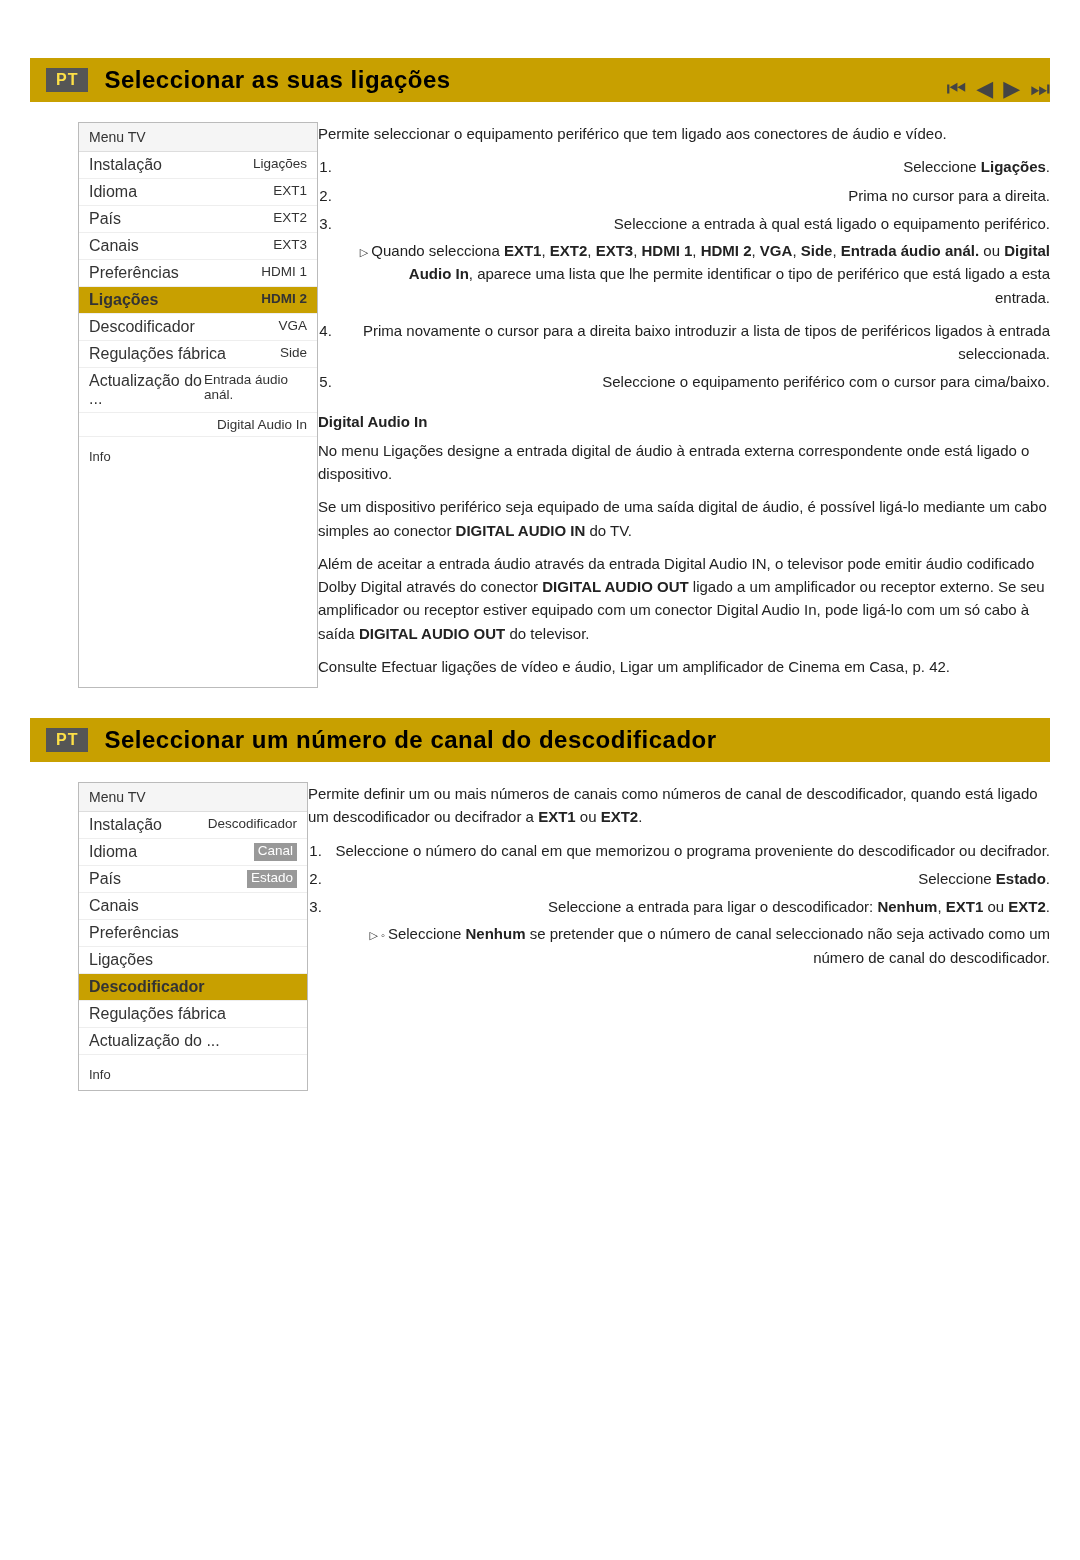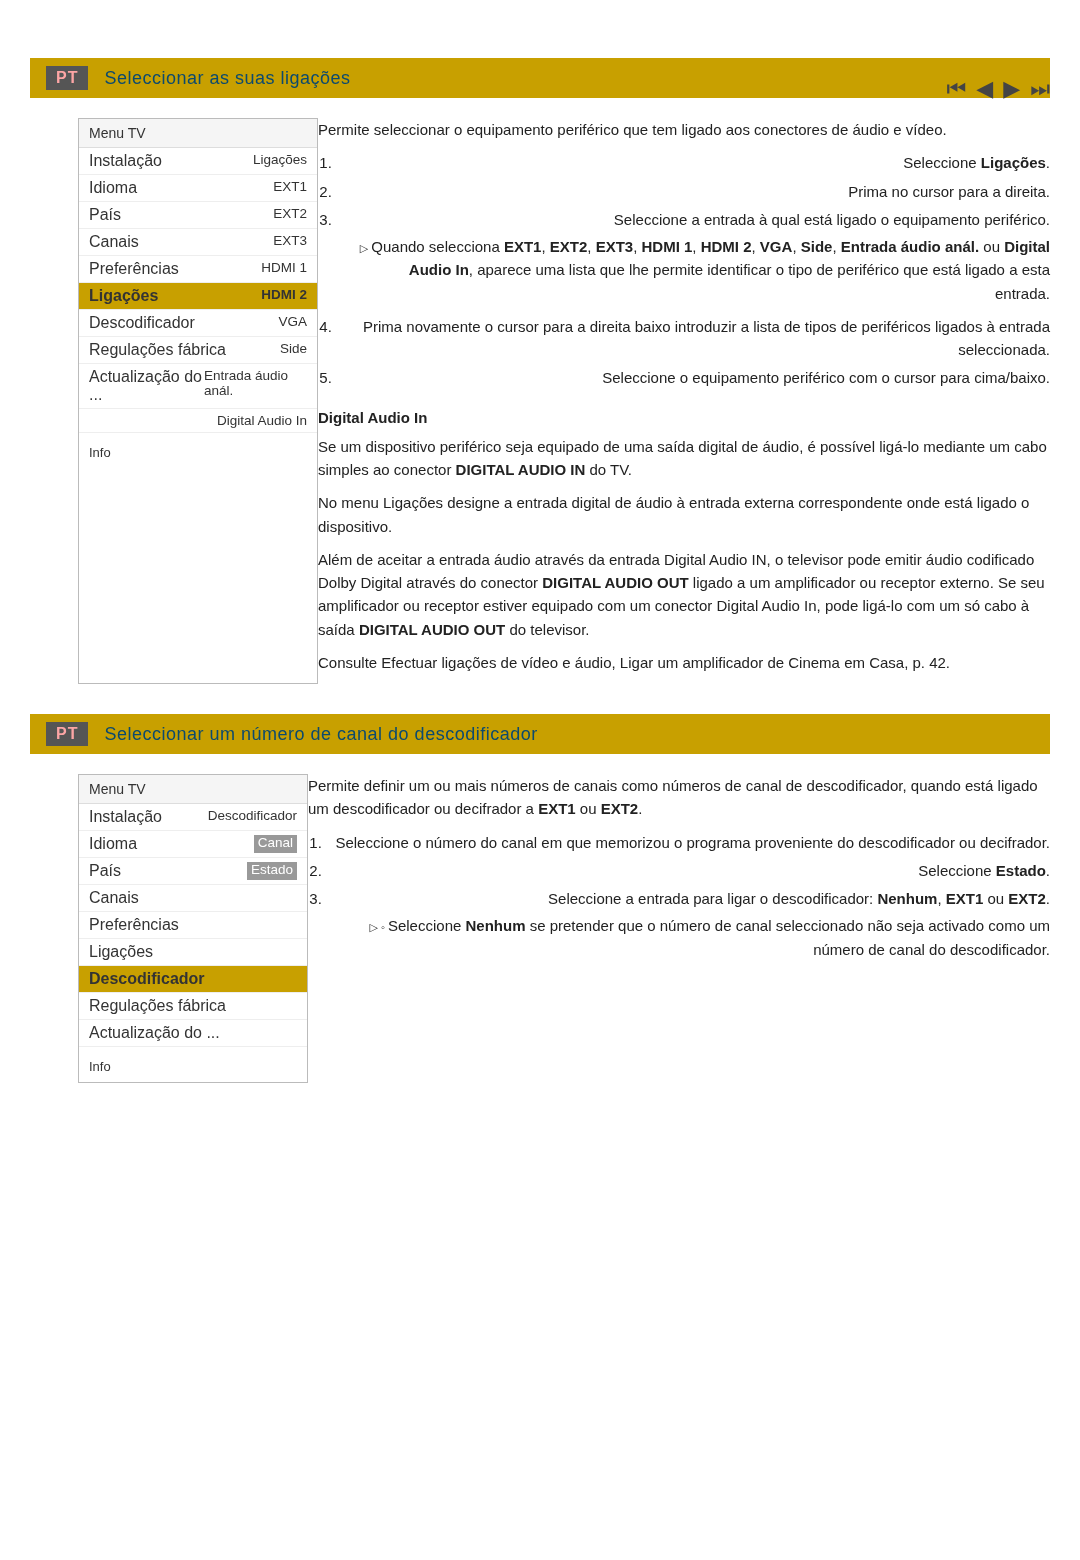--- a/index.html
+++ b/index.html
@@ -40,31 +40,31 @@
     .section-header {
       display: flex;
       align-items: center;
       background: #c8a000;
       margin: 0 30px;
       margin-bottom: 20px;
       padding: 8px 16px;
     }
     .section-header .lang-badge {
       background: #555;
-      color: #fca5a5;
+      color: #fde047;
       font-weight: bold;
       font-size: 16px;
       padding: 3px 10px;
       margin-right: 16px;
       letter-spacing: 1px;
     }
     .section-header .section-title {
-      font-size: 18px;
-      font-weight: normal;
-      color: #0c4a6e;
+      font-size: 24px;
+      font-weight: bold;
+      color: #000000;
       letter-spacing: 0.5px;
     }
 
     
     .content-area {
       display: flex;
       margin: 0 30px;
       padding-left: 48px;
     }
 
@@ -232,23 +232,23 @@
           <ul style="margin-top:4px;">
             <li>Quando selecciona <span class="bold">EXT1</span>, <span class="bold">EXT2</span>, <span class="bold">EXT3</span>, <span class="bold">HDMI 1</span>, <span class="bold">HDMI 2</span>, <span class="bold">VGA</span>, <span class="bold">Side</span>, <span class="bold">Entrada áudio anál.</span> ou <span class="bold">Digital Audio In</span>, aparece uma lista que lhe permite identificar o tipo de periférico que está ligado a esta entrada.</li>
           </ul>
         </li>
         <li>Prima novamente o cursor para a direita baixo introduzir a lista de tipos de periféricos ligados à entrada seleccionada.</li>
         <li>Seleccione o equipamento periférico com o cursor para cima/baixo.</li>
       </ol>
 
       <p class="sub-section-title">Digital Audio In</p>
 
+      <p>No menu Ligações designe a entrada digital de áudio à entrada externa correspondente onde está ligado o dispositivo.</p>
+
       <p>Se um dispositivo periférico seja equipado de uma saída digital de áudio, é possível ligá-lo mediante um cabo simples ao conector <span class="bold">DIGITAL AUDIO IN</span> do TV.</p>
-
-      <p>No menu Ligações designe a entrada digital de áudio à entrada externa correspondente onde está ligado o dispositivo.</p>
 
       <p>Além de aceitar a entrada áudio através da entrada Digital Audio IN, o televisor pode emitir áudio codificado Dolby Digital através do conector <span class="bold">DIGITAL AUDIO OUT</span> ligado a um amplificador ou receptor externo. Se seu amplificador ou receptor estiver equipado com um conector Digital Audio In, pode ligá-lo com um só cabo à saída <span class="bold">DIGITAL AUDIO OUT</span> do televisor.</p>
 
       <p>Consulte Efectuar ligações de vídeo e áudio, Ligar um amplificador de Cinema em Casa, p. 42.</p>
     </div>
   </div>
 
   <div class="section2">
     <div class="section-header">
       <span class="lang-badge">PT</span>

